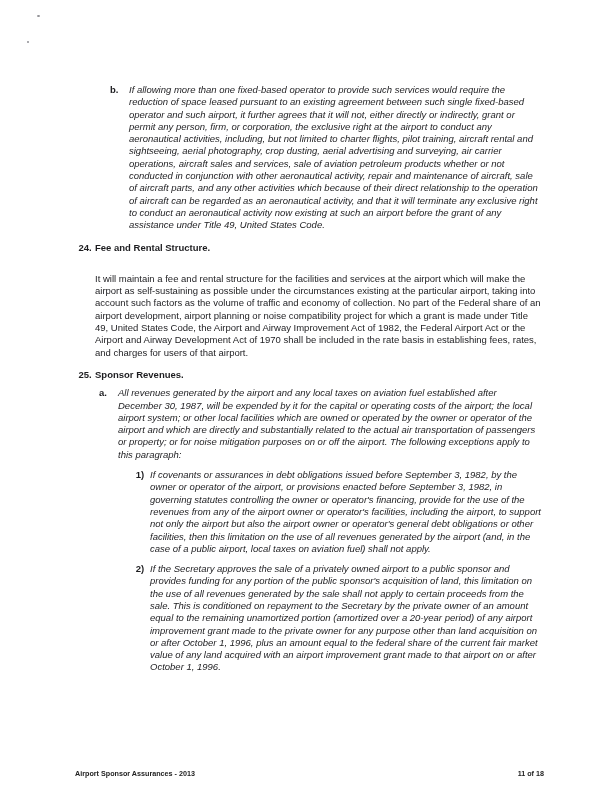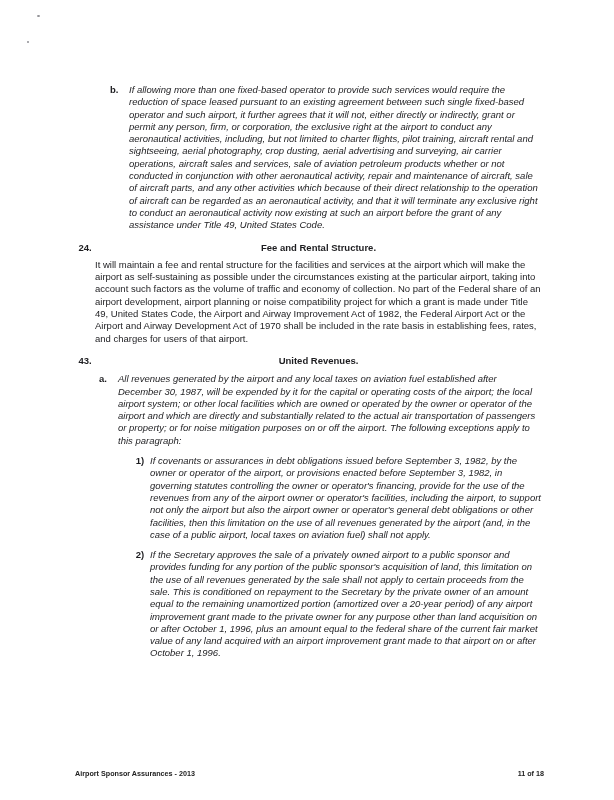--- a/index.html
+++ b/index.html
@@ -11,22 +11,22 @@
   .page{position:absolute;inset:0;padding:84px 72px 0 75px;box-sizing:border-box;}
   .para{font-size:9.5px;line-height:12.3px;text-align:left;}
   .hang{display:flex;align-items:flex-start;}
   .lbl{flex:0 0 auto;font-weight:bold;}
   .lbl.w19{width:19px;}
   .lbl.w20{width:20px;text-align:center;}
   .txt{flex:1 1 auto;font-style:italic;}
 
   .item-b{margin-left:35px;}
   .sec-head{margin-top:10px;font-weight:bold;}
-  .sec-head .title{flex:1 1 auto;text-align:center;}
-  .sec-body{margin-left:20px;margin-top:5px;}
+  .sec-head .title{flex:1 1 auto;}
+  .sec-body{margin-left:20px;margin-top:19px;}
   .item-a{margin-left:24px;margin-top:6px;}
   .sub-item{margin-left:55px;margin-top:8px;}
 
   .footer{
     position:absolute;left:75px;right:70px;bottom:22px;
     display:flex;justify-content:space-between;
     font-size:7.2px;font-weight:bold;color:#222;
   }
 
   .scan-mark{position:absolute;background:#8f8f94;border-radius:50%;}
@@ -46,22 +46,22 @@
     <span class="txt">If allowing more than one fixed-based operator to provide such services would require the reduction of space leased pursuant to an existing agreement between such single fixed-based operator and such airport, it further agrees that it will not, either directly or indirectly, grant or permit any person, firm, or corporation, the exclusive right at the airport to conduct any aeronautical activities, including, but not limited to charter flights, pilot training, aircraft rental and sightseeing, aerial photography, crop dusting, aerial advertising and surveying, air carrier operations, aircraft sales and services, sale of aviation petroleum products whether or not conducted in conjunction with other aeronautical activity, repair and maintenance of aircraft, sale of aircraft parts, and any other activities which because of their direct relationship to the operation of aircraft can be regarded as an aeronautical activity, and that it will terminate any exclusive right to conduct an aeronautical activity now existing at such an airport before the grant of any assistance under Title 49, United States Code.</span>
   </div>
 
   <div class="para hang sec-head">
     <span class="lbl w20">24.</span>
     <span class="title">Fee and Rental Structure.</span>
   </div>
   <div class="para sec-body">It will maintain a fee and rental structure for the facilities and services at the airport which will make the airport as self-sustaining as possible under the circumstances existing at the particular airport, taking into account such factors as the volume of traffic and economy of collection. No part of the Federal share of an airport development, airport planning or noise compatibility project for which a grant is made under Title 49, United States Code, the Airport and Airway Improvement Act of 1982, the Federal Airport Act or the Airport and Airway Development Act of 1970 shall be included in the rate basis in establishing fees, rates, and charges for users of that airport.</div>
 
   <div class="para hang sec-head">
-    <span class="lbl w20">43.</span>
-    <span class="title">United Revenues.</span>
+    <span class="lbl w20">25.</span>
+    <span class="title">Sponsor Revenues.</span>
   </div>
 
   <div class="para hang item-a">
     <span class="lbl w19">a.</span>
     <span class="txt">All revenues generated by the airport and any local taxes on aviation fuel established after December 30, 1987, will be expended by it for the capital or operating costs of the airport; the local airport system; or other local facilities which are owned or operated by the owner or operator of the airport and which are directly and substantially related to the actual air transportation of passengers or property; or for noise mitigation purposes on or off the airport. The following exceptions apply to this paragraph:</span>
   </div>
 
   <div class="para hang sub-item">
     <span class="lbl w20">1)</span>
     <span class="txt">If covenants or assurances in debt obligations issued before September 3, 1982, by the owner or operator of the airport, or provisions enacted before September 3, 1982, in governing statutes controlling the owner or operator's financing, provide for the use of the revenues from any of the airport owner or operator's facilities, including the airport, to support not only the airport but also the airport owner or operator's general debt obligations or other facilities, then this limitation on the use of all revenues generated by the airport (and, in the case of a public airport, local taxes on aviation fuel) shall not apply.</span>

